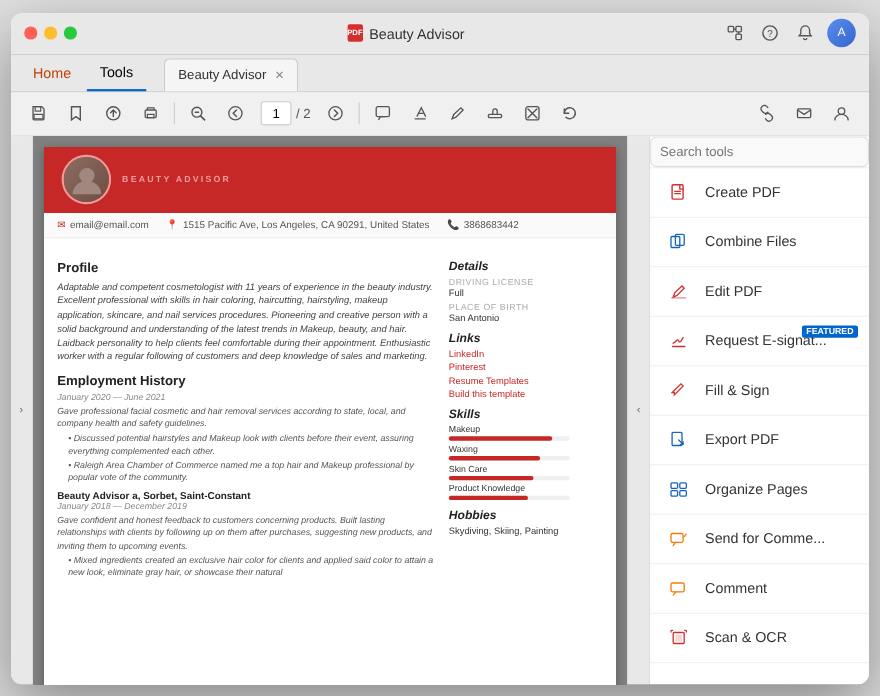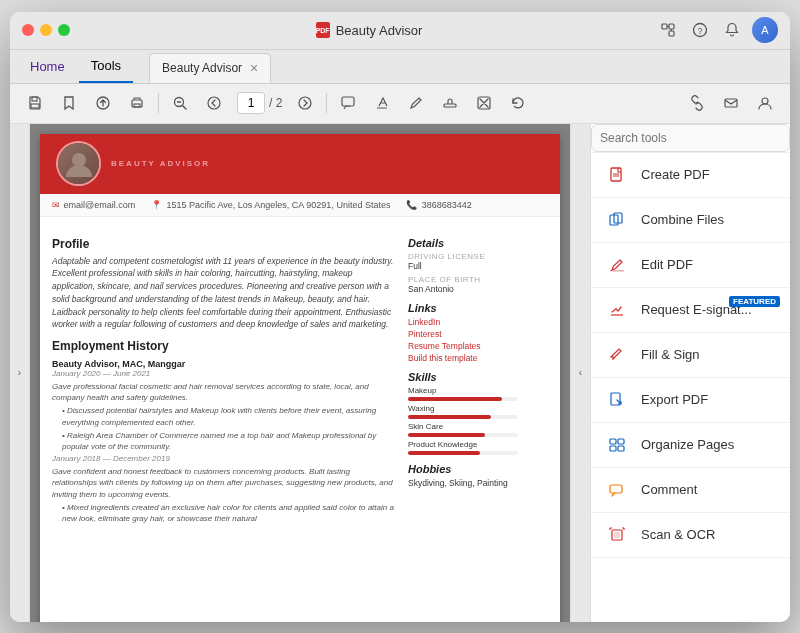--- a/index.html
+++ b/index.html
@@ -107,21 +107,21 @@
     .tab-nav {
       display: flex;
       gap: 2px;
       margin-right: 16px;
       align-items: flex-end;
       height: 100%;
     }
     .tab-nav-item {
       padding: 4px 12px;
       font-size: 13px;
-      color: #4c1d95;
+      color: #c2410c;
       cursor: pointer;
       height: 100%;
       display: flex;
       align-items: center;
     }
     .tab-nav-item.active {
       color: #000;
       font-weight: 500;
       border-bottom: 2px solid #0066cc;
     }
@@ -654,26 +654,26 @@
         </div>
 
         <div class="pdf-body">
 
           <div class="pdf-left">
             <div class="section-title">Profile</div>
             <div class="section-body">Adaptable and competent cosmetologist with 11 years of experience in the beauty industry. Excellent professional with skills in hair coloring, haircutting, hairstyling, makeup application, skincare, and nail services procedures. Pioneering and creative person with a solid background and understanding of the latest trends in Makeup, beauty, and hair. Laidback personality to help clients feel comfortable during their appointment. Enthusiastic worker with a regular following of customers and deep knowledge of sales and marketing.</div>
 
             <div class="section-title">Employment History</div>
 
-            <div class="emp-company">Beauty Advisor, MAC, Manggar</div>
             <div class="emp-date">January 2020 — June 2021</div>
             <div class="emp-desc">Gave professional facial cosmetic and hair removal services according to state, local, and company health and safety guidelines.</div>
             <div class="bullet-item">Discussed potential hairstyles and Makeup look with clients before their event, assuring everything complemented each other.</div>
             <div class="bullet-item">Raleigh Area Chamber of Commerce named me a top hair and Makeup professional by popular vote of the community.</div>
 
+            <div class="emp-company">Beauty Advisor a, Sorbet, Saint-Constant</div>
             <div class="emp-date">January 2018 — December 2019</div>
             <div class="emp-desc">Gave confident and honest feedback to customers concerning products. Built lasting relationships with clients by following up on them after purchases, suggesting new products, and inviting them to upcoming events.</div>
             <div class="bullet-item">Mixed ingredients created an exclusive hair color for clients and applied said color to attain a new look, eliminate gray hair, or showcase their natural</div>
           </div>
 
           <div class="pdf-right">
             <div class="right-section-title">Details</div>
             <div class="detail-label">Driving license</div>
             <div class="detail-value">Full</div>
             <div class="detail-label">Place of birth</div>
@@ -791,20 +791,30 @@
                 <rect x="9" y="2" width="6" height="5" rx="1" stroke="#1565c0" stroke-width="1.2" fill="none"></rect>
                 <rect x="1" y="9" width="6" height="5" rx="1" stroke="#1565c0" stroke-width="1.2" fill="none"></rect>
                 <rect x="9" y="9" width="6" height="5" rx="1" stroke="#1565c0" stroke-width="1.2" fill="none"></rect>
               </svg>
             </div>
             <span class="tool-label">Organize Pages</span>
           </div>
           <div class="tool-item">
             <div class="tool-icon">
               <svg width="16" height="16" viewBox="0 0 16 16">
+                <rect x="1" y="3" width="11" height="8" rx="1.5" stroke="#f57c00" stroke-width="1.2" fill="none"></rect>
+                <path d="M3 14l2-3" stroke="#f57c00" stroke-width="1.2" stroke-linecap="round"></path>
+                <path d="M13 6l2-3" stroke="#f57c00" stroke-width="1.1"></path>
+              </svg>
+            </div>
+            <span class="tool-label">Send for Comme...</span>
+          </div>
+          <div class="tool-item">
+            <div class="tool-icon">
+              <svg width="16" height="16" viewBox="0 0 16 16">
                 <rect x="1" y="3" width="12" height="8" rx="1.5" stroke="#f57c00" stroke-width="1.2" fill="none"></rect>
                 <path d="M3 14l2.5-3" stroke="#f57c00" stroke-width="1.2" stroke-linecap="round"></path>
               </svg>
             </div>
             <span class="tool-label">Comment</span>
           </div>
           <div class="tool-item">
             <div class="tool-icon">
               <svg width="16" height="16" viewBox="0 0 16 16">
                 <rect x="3" y="3" width="10" height="10" rx="1" stroke="#d32f2f" stroke-width="1.2" fill="none"></rect>

